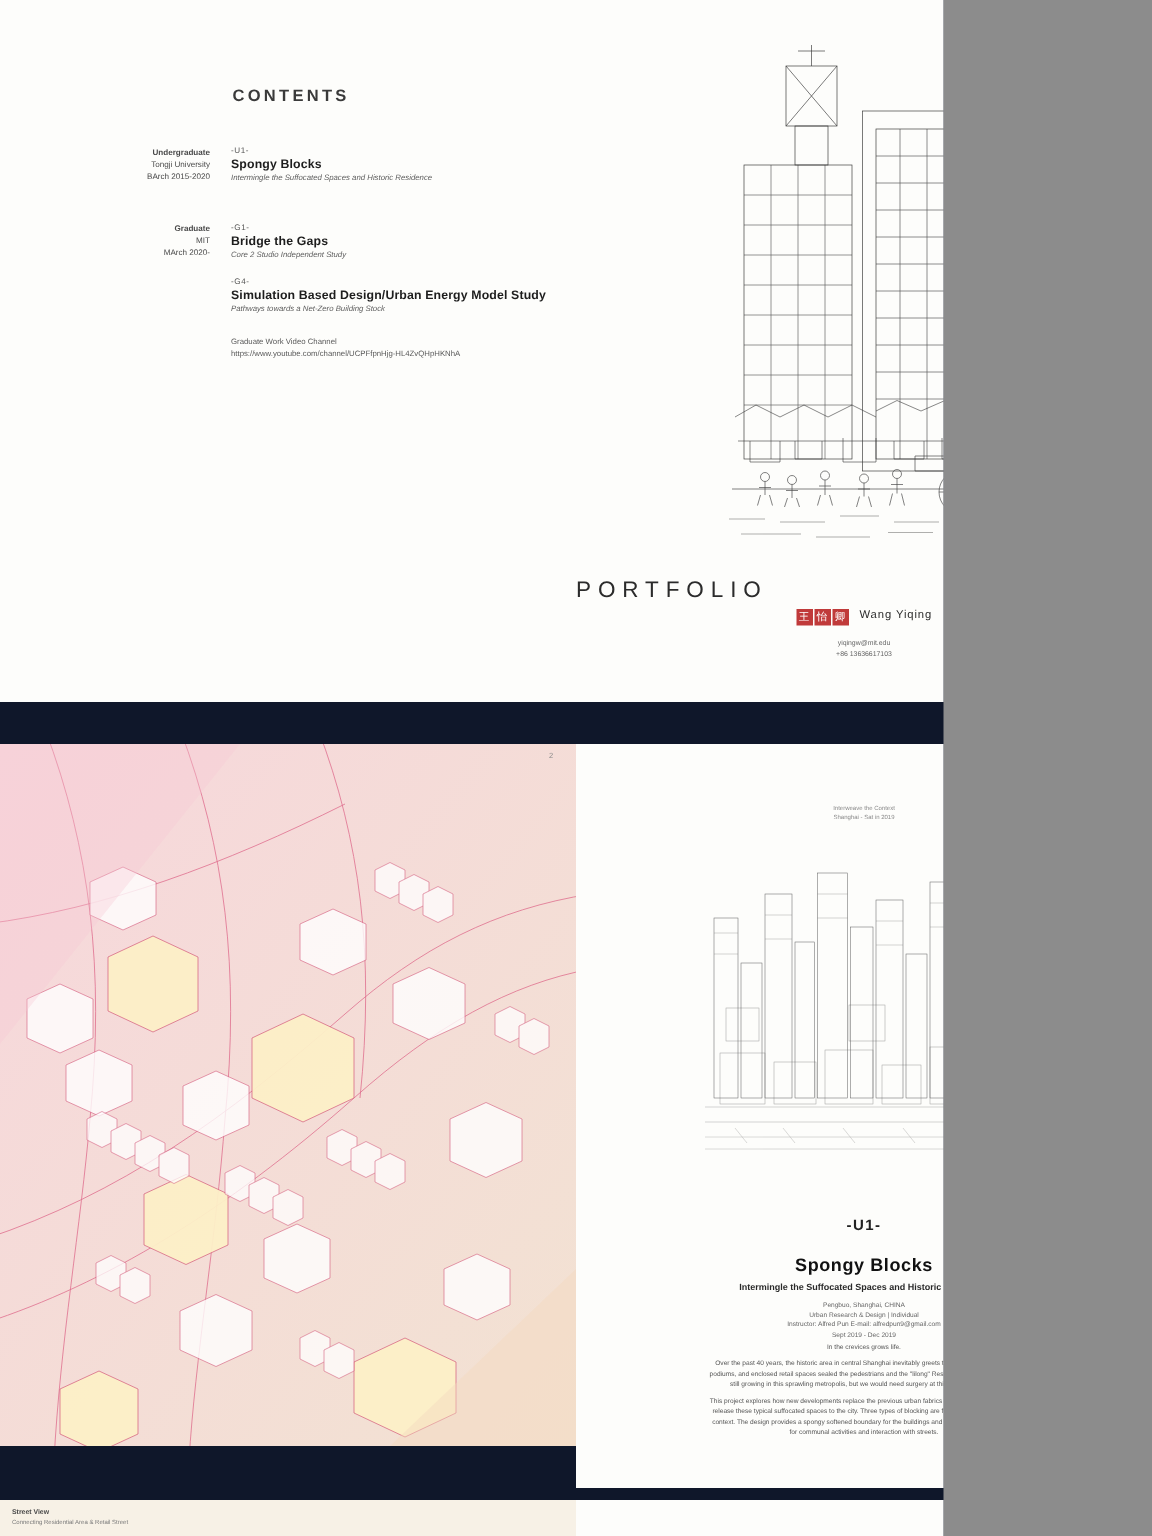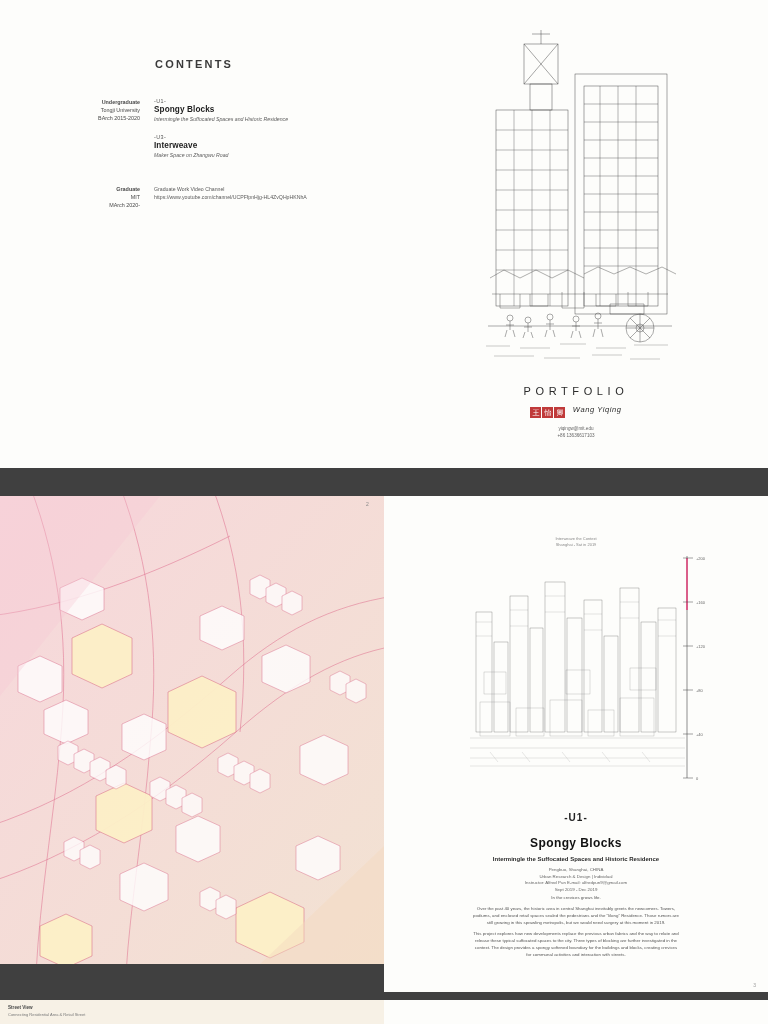--- a/index.html
+++ b/index.html
@@ -1,17 +1,17 @@
 <!DOCTYPE html>
 <html><head>
 <meta charset="utf-8">
 <style>
   html,body{margin:0;padding:0;background:#8c8c8c;}
   body{font-family:"Liberation Sans",sans-serif;}
-  .page{position:relative;width:768px;height:1024px;background:#404040;overflow:hidden;}
+  .page{position:relative;width:629px;height:1024px;background:#0f172a;overflow:hidden;}
 
   
   .spread1{position:absolute;left:0;top:0;width:768px;height:468px;display:flex;}
   .sheet{background:#fdfdfb;height:468px;position:relative;}
   .sheet.left{width:384px;}
   .sheet.right{width:384px;}
 
   
   .contents-title{position:absolute;left:155px;top:58px;font-size:11px;font-weight:bold;letter-spacing:2.2px;color:#3a3a3a;}
   .toc{position:absolute;left:66px;top:98px;width:300px;}
@@ -23,25 +23,25 @@
   .toc-num{font-size:5.4px;color:#555;letter-spacing:.4px;margin-bottom:1px;}
   .toc-name{font-size:8.2px;font-weight:bold;color:#1d1d1d;letter-spacing:.1px;line-height:10px;}
   .toc-sub{font-size:5.2px;color:#5e5e5e;font-style:italic;margin-top:1px;line-height:7px;}
   .toc-page{position:absolute;right:-62px;bottom:1px;font-size:5.4px;color:#666;}
   .toc-foot{margin-left:88px;margin-top:10px;}
   .toc-foot div{font-size:5.2px;color:#5a5a5a;line-height:8.5px;}
 
   
   .sketch{position:absolute;left:96px;top:26px;width:200px;height:345px;overflow:hidden;}
   .sketch svg{display:block;}
-  .portfolio-word{position:absolute;left:0;right:0;top:385px;text-align:center;font-size:11px;letter-spacing:4.6px;color:#2b2b2b;font-weight:500;}
+  .portfolio-word{position:absolute;left:0;right:0;top:385px;font-size:15px;letter-spacing:4.6px;color:#2b2b2b;font-weight:500;}
   .cn-name{position:absolute;left:0;right:0;top:400px;text-align:center;}
   .cn-block{display:inline-block;vertical-align:middle;}
   .cn-sq{display:inline-block;width:11px;height:11px;background:#c03a3a;color:#fff;font-size:7px;line-height:11px;text-align:center;margin-right:1px;}
-  .en-name{display:inline-block;vertical-align:middle;margin-left:2px;font-size:7.5px;color:#2b2b2b;letter-spacing:.6px;font-style:italic;}
+  .en-name{display:inline-block;vertical-align:middle;margin-left:2px;font-size:7.5px;color:#2b2b2b;letter-spacing:.6px;}
   .contact{position:absolute;left:0;right:0;top:425px;text-align:center;font-size:4.6px;color:#666;line-height:7px;}
 
   
   .spread2{position:absolute;left:0;top:496px;width:768px;height:496px;}
   .axo{position:absolute;left:0;top:0;width:384px;height:468px;background:#f6e9e9;overflow:hidden;}
   .axo-pagenum{position:absolute;left:366px;top:5px;font-size:5px;color:#888;}
   .u1page{position:absolute;left:384px;top:0;width:384px;height:496px;background:#fdfdfb;}
   .u1-bottomnum{position:absolute;right:12px;bottom:4px;font-size:5px;color:#999;}
   .u1-header{position:absolute;left:0;right:0;top:40px;text-align:center;font-size:4px;color:#8a8a8a;line-height:6px;}
   .city{position:absolute;left:86px;top:56px;width:215px;height:230px;overflow:hidden;}
@@ -78,36 +78,42 @@
             <span>Tongji University</span><br>
             <span>BArch 2015-2020</span>
           </div>
           <div class="toc-items">
             <div class="toc-item">
               <div class="toc-num">-U1-</div>
               <div class="toc-name">Spongy Blocks</div>
               <div class="toc-sub">Intermingle the Suffocated Spaces and Historic Residence</div>
               <div class="toc-page">2</div>
             </div>
-            <div class="toc-item">
-              <div class="toc-num">-U3-</div>
-              <div class="toc-name">Interweave</div>
-              <div class="toc-sub">Maker Space on Zhangwu Road</div>
-              <div class="toc-page">10</div>
-            </div>
           </div>
         </div>
 
         <div class="toc-group" style="margin-top:26px;">
           <div class="toc-meta">
             <span class="strong">Graduate</span>
             <span>MIT</span><br>
             <span>MArch 2020-</span>
           </div>
           <div class="toc-items">
+            <div class="toc-item">
+              <div class="toc-num">-G1-</div>
+              <div class="toc-name">Bridge the Gaps</div>
+              <div class="toc-sub">Core 2 Studio Independent Study</div>
+              <div class="toc-page">16</div>
+            </div>
+            <div class="toc-item">
+              <div class="toc-num">-G4-</div>
+              <div class="toc-name">Simulation Based Design/Urban Energy Model Study</div>
+              <div class="toc-sub">Pathways towards a Net-Zero Building Stock</div>
+              <div class="toc-page">20</div>
+            </div>
           </div>
         </div>
 
         <div class="toc-foot">
           <div>Graduate Work Video Channel</div>
           <div>https://www.youtube.com/channel/UCPFfpnHjg-HL4ZvQHpHKNhA</div>
         </div>
       </div>
     </div>
 

